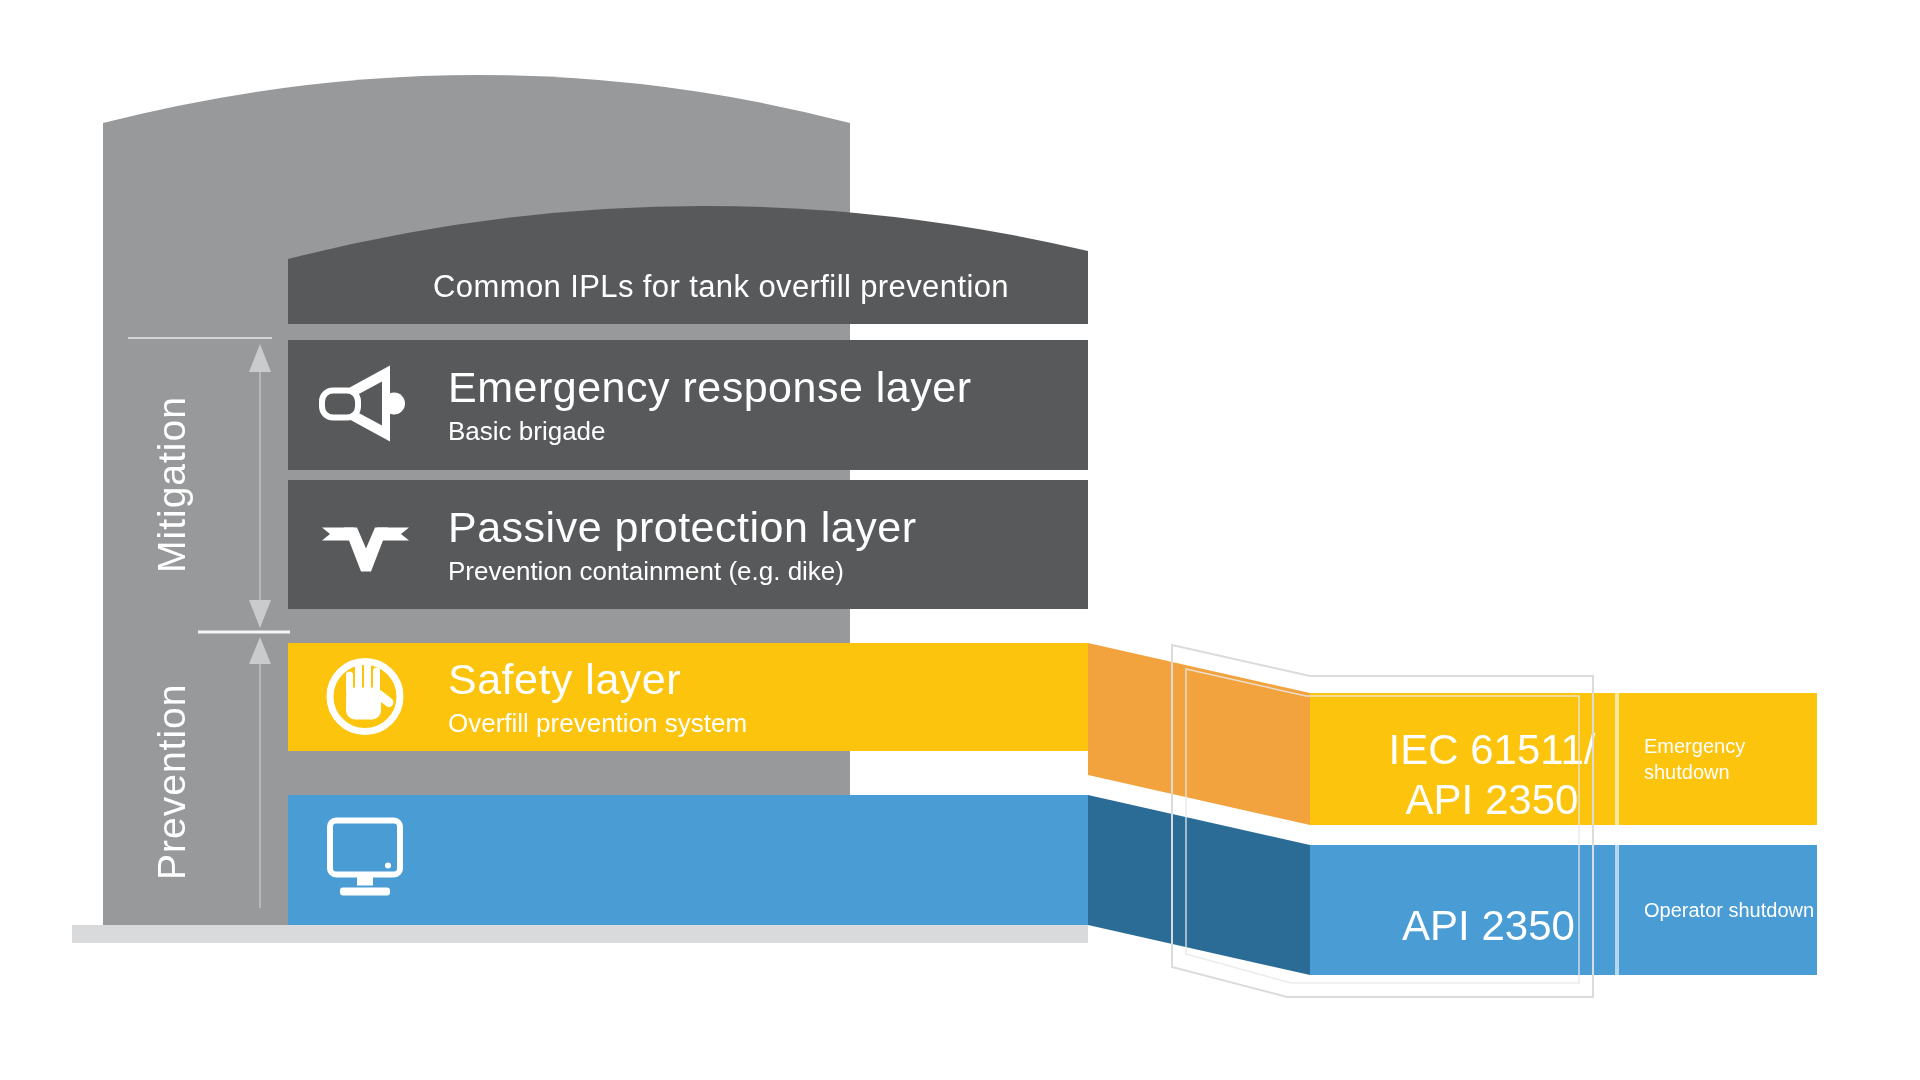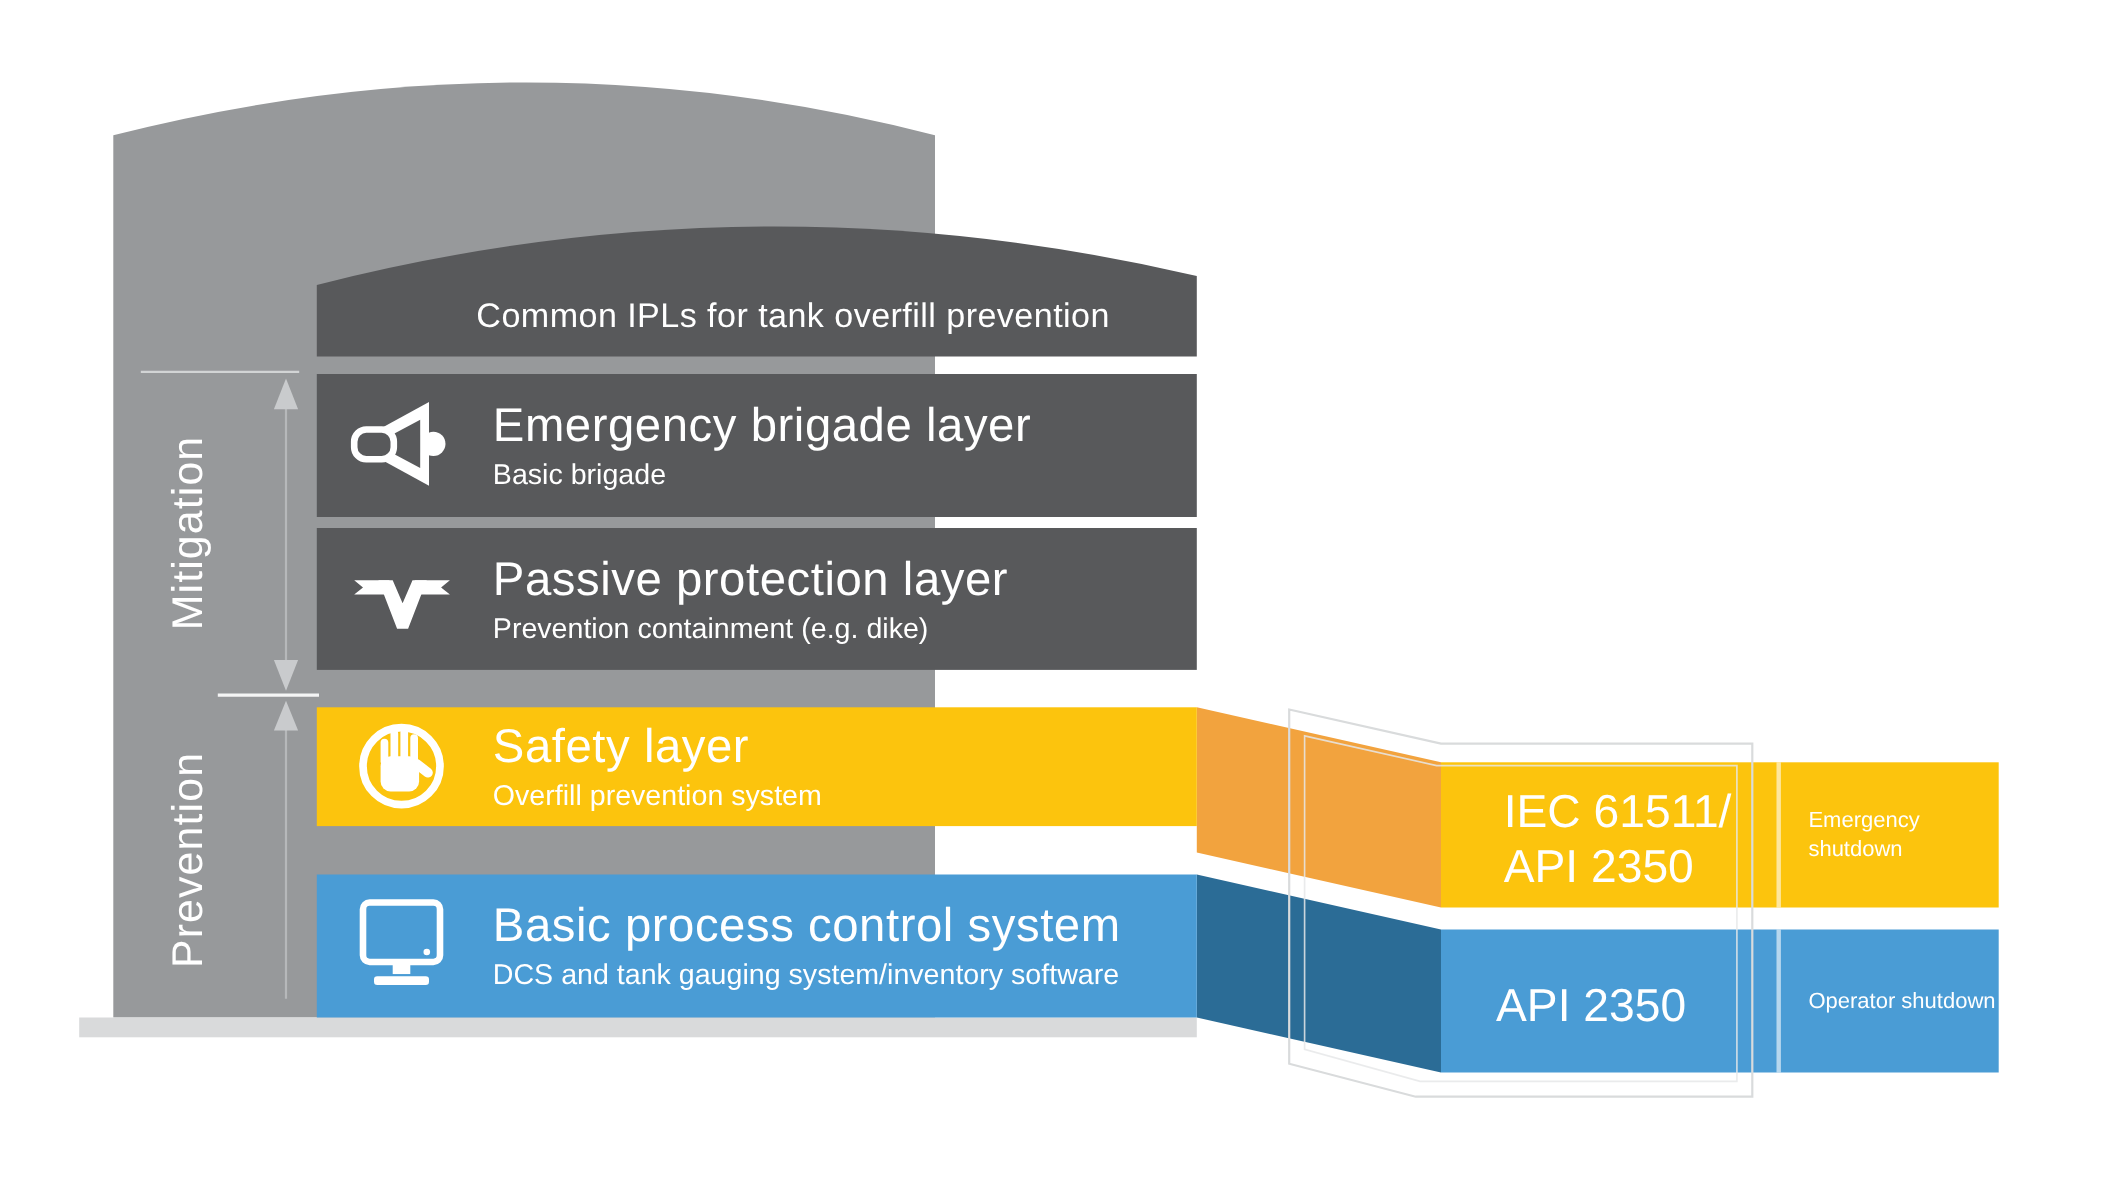--- a/index.html
+++ b/index.html
@@ -27,23 +27,23 @@
   .vlabel{position:absolute;color:#fff;font-size:39px;letter-spacing:1px;
           writing-mode:vertical-rl;transform:rotate(180deg);
           display:flex;align-items:center;justify-content:center;}
   .vlabel.mitigation{left:146px;top:340px;height:290px;width:52px;}
   .vlabel.prevention{left:146px;top:642px;height:280px;width:52px;}
 
   
   .panel{position:absolute;left:1310px;width:507px;}
   .panel-yellow{top:693px;height:132px;background:#FCC40D;}
   .panel-blue{top:845px;height:130px;background:#4A9CD5;}
-  .standard-block{position:absolute;left:0;top:4px;width:307px;height:100%;display:flex;
+  .standard-block{position:absolute;left:0;top:16px;width:307px;height:100%;display:flex;
                   flex-direction:column;justify-content:center;box-sizing:border-box;
-                  padding-left:57px;color:#fff;font-size:42px;line-height:1.18;}
+                  padding-left:57px;color:#fff;font-size:42px;line-height:1.18;text-align:center;}
   .standard-block.centered{padding-left:50px;}
   .standard-line2:empty{display:none;}
   .panel-separator{position:absolute;left:305px;top:0;width:4px;height:100%;background:rgba(255,255,255,.6);}
   .action-block{position:absolute;left:309px;top:0;width:198px;height:100%;display:flex;
                 align-items:center;box-sizing:border-box;padding-left:25px;
                 color:#fff;font-size:20px;line-height:1.32;}
 </style>
 </head>
 <body>
 
@@ -81,21 +81,21 @@
   <div class="vlabel prevention">Prevention</div>
 
   <div class="layer-row row-dark" style="top:340px;height:130px;">
     <svg class="row-icon" viewBox="0 0 95 95">
       <circle cx="76" cy="46" r="11" fill="#fff"></circle>
       <polygon points="28,32 72,8 72,84 28,60" fill="#fff"></polygon>
       <polygon points="38,38 64,24 64,68 38,54" fill="#58595B"></polygon>
       <rect x="4" y="33" width="36" height="27" rx="11" fill="#58595B" stroke="#fff" stroke-width="6"></rect>
     </svg>
     <div class="row-text">
-      <span class="layer-title">Emergency brigade layer</span>
+      <span class="layer-title">Emergency response layer</span>
       <span class="layer-sub">Basic brigade</span>
     </div>
   </div>
 
   <div class="layer-row row-dark" style="top:480px;height:129px;">
     <svg class="row-icon" viewBox="0 0 95 95">
       <polygon points="4,30 36,30 36,43 4,43 12,36.5" fill="#fff"></polygon>
       <polygon points="59,30 91,30 83,36.5 91,43 59,43" fill="#fff"></polygon>
       <path d="M26,30 L39,30 L48,51 L57,30 L70,30 L53,74 L43,74 Z" fill="#fff"></path>
     </svg>
@@ -123,24 +123,20 @@
     </div>
   </div>
 
   <div class="layer-row row-blue" style="top:795px;height:130px;">
     <svg class="row-icon" viewBox="0 0 95 95">
       <rect x="12" y="8" width="70" height="54" rx="6" fill="none" stroke="#fff" stroke-width="6"></rect>
       <circle cx="70" cy="53" r="3" fill="#fff"></circle>
       <rect x="39" y="62" width="16" height="11" fill="#fff"></rect>
       <rect x="22" y="75" width="50" height="8" rx="3" fill="#fff"></rect>
     </svg>
-    <div class="row-text">
-      <span class="layer-title">Basic process control system</span>
-      <span class="layer-sub">DCS and tank gauging system/inventory software</span>
-    </div>
   </div>
 
   <div class="panel panel-yellow">
     <div class="standard-block">
       <span class="standard-line1">IEC 61511/</span>
       <span class="standard-line2">API 2350</span>
     </div>
     <div class="panel-separator"></div>
     <div class="action-block">Emergency shutdown</div>
   </div>

